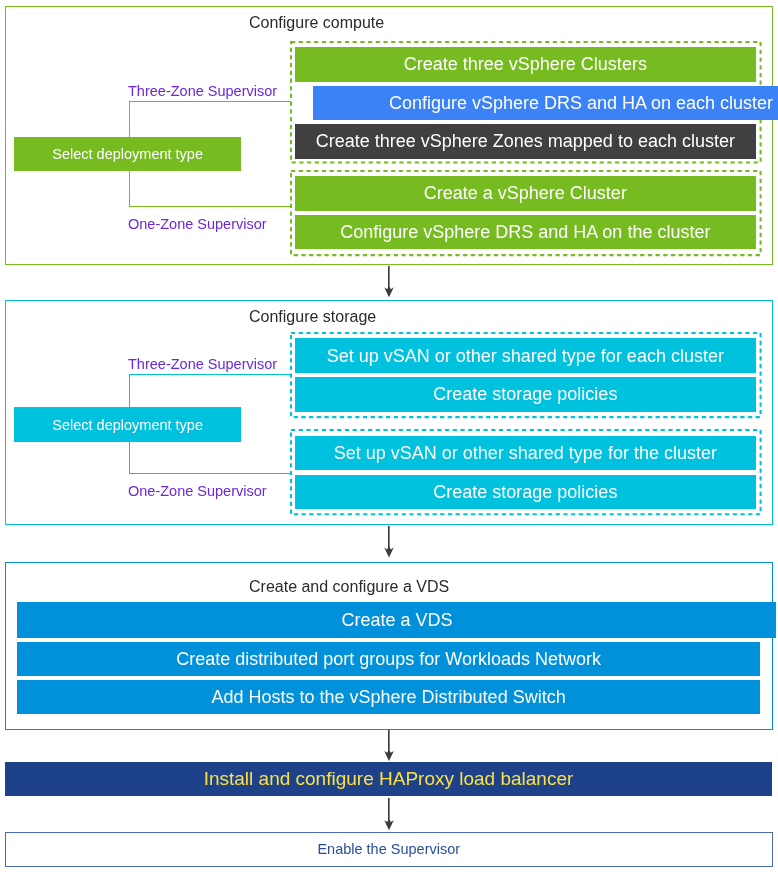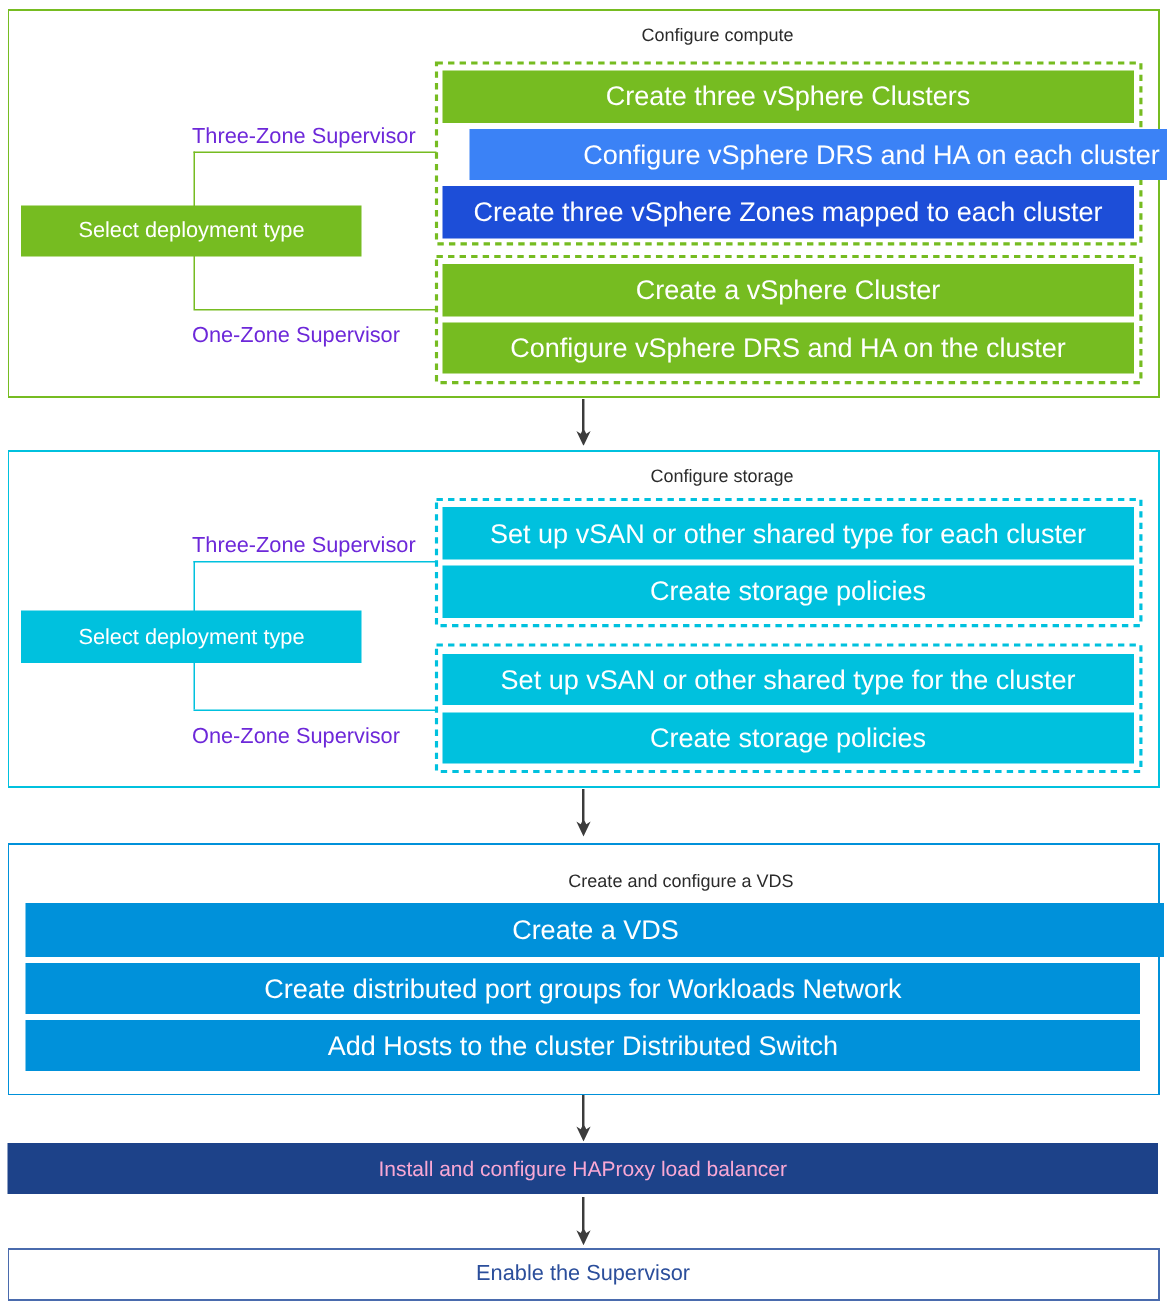--- a/index.html
+++ b/index.html
@@ -1,31 +1,31 @@
 <!DOCTYPE html>
 <html><head>
 <meta charset="utf-8">
 <style>
 html,body{margin:0;padding:0;background:#ffffff;}
 body{width:778px;height:872px;font-family:"Liberation Sans",sans-serif;
      -webkit-font-smoothing:antialiased;}
 .stage{position:relative;width:778px;height:872px;overflow:hidden;background:#fff;}
 .panel-outline{position:absolute;overflow:visible;}
 .dashgrp{position:absolute;overflow:visible;}
-.panel-title{position:absolute;font-size:12px;line-height:16px;color:#2b2b2b;white-space:nowrap;text-align:right;}
+.panel-title{position:absolute;font-size:16px;line-height:16px;color:#2b2b2b;white-space:nowrap;text-align:left;}
 .step{position:absolute;box-sizing:border-box;display:flex;align-items:center;justify-content:center;
       color:#ffffff;font-size:18px;line-height:16px;white-space:nowrap;}
 .decision{position:absolute;box-sizing:border-box;display:flex;align-items:center;justify-content:center;
       color:#ffffff;font-size:14.5px;line-height:16px;white-space:nowrap;}
 .branch-label{position:absolute;font-size:14.5px;line-height:16px;color:#6d28d9;white-space:nowrap;}
 .conn{position:absolute;}
 .arrow{position:absolute;}
 .arrow-shaft{position:absolute;}
 .final-filled{position:absolute;box-sizing:border-box;display:flex;align-items:center;justify-content:center;
-      color:#f9a8d4;font-size:14px;line-height:16px;white-space:nowrap;text-align:center;}
+      color:#fde047;font-size:19px;line-height:16px;white-space:nowrap;text-align:center;}
 .final-outline{position:absolute;box-sizing:border-box;display:flex;align-items:center;justify-content:center;
       font-size:14.5px;line-height:16px;white-space:nowrap;background:transparent;}
 </style>
 </head>
 <body>
 
 <div class="stage">
 <svg class="panel-outline" style="left:3.00px;top:4.00px" width="772.00" height="263.00">
       <rect x="2.50" y="2.50" width="767.00" height="258.00" fill="none" stroke="#76BC21" stroke-width="1.0" shape-rendering="crispEdges"></rect>
     </svg>
@@ -37,21 +37,21 @@
 <div class="branch-label" style="left:128px;top:83.2px;">Three-Zone Supervisor</div>
 <div class="branch-label" style="left:128px;top:215.7px;">One-Zone Supervisor</div>
 <svg class="dashgrp" style="left:288.00px;top:38.70px" width="475.60" height="126.55">
       <rect x="3.00" y="3.00" width="469.60" height="120.55" fill="none" stroke="#76BC21" stroke-width="2.1" stroke-dasharray="4.25 3.45"></rect>
     </svg>
 <svg class="dashgrp" style="left:288.00px;top:167.60px" width="475.60" height="90.10">
       <rect x="3.00" y="3.00" width="469.60" height="84.10" fill="none" stroke="#76BC21" stroke-width="2.1" stroke-dasharray="4.25 3.45"></rect>
     </svg>
 <div class="step" style="left:294.9px;top:47.06px;width:460.9px;height:34.55px;background:#76BC21">Create three vSphere Clusters</div>
 <div class="step" style="left:313px;top:86.08px;width:536px;height:33.71px;background:#3b82f6">Configure vSphere DRS and HA on each cluster</div>
-<div class="step" style="left:294.9px;top:124.24px;width:460.9px;height:34.37px;background:#1d4ed8">Create three vSphere Zones mapped to each cluster</div>
+<div class="step" style="left:294.9px;top:124.24px;width:460.9px;height:34.37px;background:#404040">Create three vSphere Zones mapped to each cluster</div>
 <div class="step" style="left:294.9px;top:176.08px;width:460.9px;height:34.63px;background:#76BC21">Create a vSphere Cluster</div>
 <div class="step" style="left:294.9px;top:215.29px;width:460.9px;height:33.67px;background:#76BC21">Configure vSphere DRS and HA on the cluster</div>
 <div class="arrow-shaft" style="left:388px;top:266.00px;width:1px;height:22.30px;background:#3c3c3c"></div>
     <svg class="arrow" style="left:382.60px;top:266.00px" width="12.0" height="31.30" viewBox="0 0 12.0 31.30">
       <path d="M6.00,31.30 L1.25,21.30 L4.15,23.15 L5.35,20.70 L5.35,0 L6.65,0 L6.65,20.70 L7.85,23.15 L10.75,21.30 Z" fill="#3c3c3c"></path>
     </svg>
 <svg class="panel-outline" style="left:3.00px;top:298.00px" width="772.00" height="229.00">
       <rect x="2.50" y="2.50" width="767.00" height="224.00" fill="none" stroke="#00C1DE" stroke-width="1.0" shape-rendering="crispEdges"></rect>
     </svg>
 <div class="panel-title" style="left:249px;top:308.8px;width:280px">Configure storage</div>
@@ -74,21 +74,21 @@
 <div class="arrow-shaft" style="left:388px;top:526.20px;width:1px;height:22.60px;background:#3c3c3c"></div>
     <svg class="arrow" style="left:382.60px;top:526.20px" width="12.0" height="31.60" viewBox="0 0 12.0 31.60">
       <path d="M6.00,31.60 L1.25,21.60 L4.15,23.45 L5.35,21.00 L5.35,0 L6.65,0 L6.65,21.00 L7.85,23.45 L10.75,21.60 Z" fill="#3c3c3c"></path>
     </svg>
 <svg class="panel-outline" style="left:3.00px;top:560.00px" width="772.00" height="172.00">
       <rect x="2.50" y="2.50" width="767.00" height="167.00" fill="none" stroke="#0091DA" stroke-width="1.0" shape-rendering="crispEdges"></rect>
     </svg>
 <div class="panel-title" style="left:249px;top:578.6px;width:280px">Create and configure a VDS</div>
 <div class="step" style="left:17.46px;top:602.43px;width:759px;height:35.10px;background:#0091DA">Create a VDS</div>
 <div class="step" style="left:17.46px;top:641.52px;width:742.26px;height:34.01px;background:#0091DA">Create distributed port groups for Workloads Network</div>
-<div class="step" style="left:17.46px;top:680.24px;width:742.26px;height:34.01px;background:#0091DA">Add Hosts to the cluster Distributed Switch</div>
+<div class="step" style="left:17.46px;top:680.24px;width:742.26px;height:34.01px;background:#0091DA">Add Hosts to the vSphere Distributed Switch</div>
 <div class="arrow-shaft" style="left:388px;top:730.40px;width:1px;height:22.00px;background:#3c3c3c"></div>
     <svg class="arrow" style="left:382.60px;top:730.40px" width="12.0" height="31.00" viewBox="0 0 12.0 31.00">
       <path d="M6.00,31.00 L1.25,21.00 L4.15,22.85 L5.35,20.40 L5.35,0 L6.65,0 L6.65,20.40 L7.85,22.85 L10.75,21.00 Z" fill="#3c3c3c"></path>
     </svg>
 <div class="final-filled" style="left:5.1px;top:762.45px;width:766.8px;height:33.83px;background:#1D4289">Install and configure HAProxy load balancer</div>
 <div class="arrow-shaft" style="left:388px;top:798.20px;width:1px;height:23.20px;background:#3c3c3c"></div>
     <svg class="arrow" style="left:382.60px;top:798.20px" width="12.0" height="32.20" viewBox="0 0 12.0 32.20">
       <path d="M6.00,32.20 L1.25,22.20 L4.15,24.05 L5.35,21.60 L5.35,0 L6.65,0 L6.65,21.60 L7.85,24.05 L10.75,22.20 Z" fill="#3c3c3c"></path>
     </svg>
 <svg class="panel-outline" style="left:3.00px;top:830.00px" width="772.00" height="39.00">

